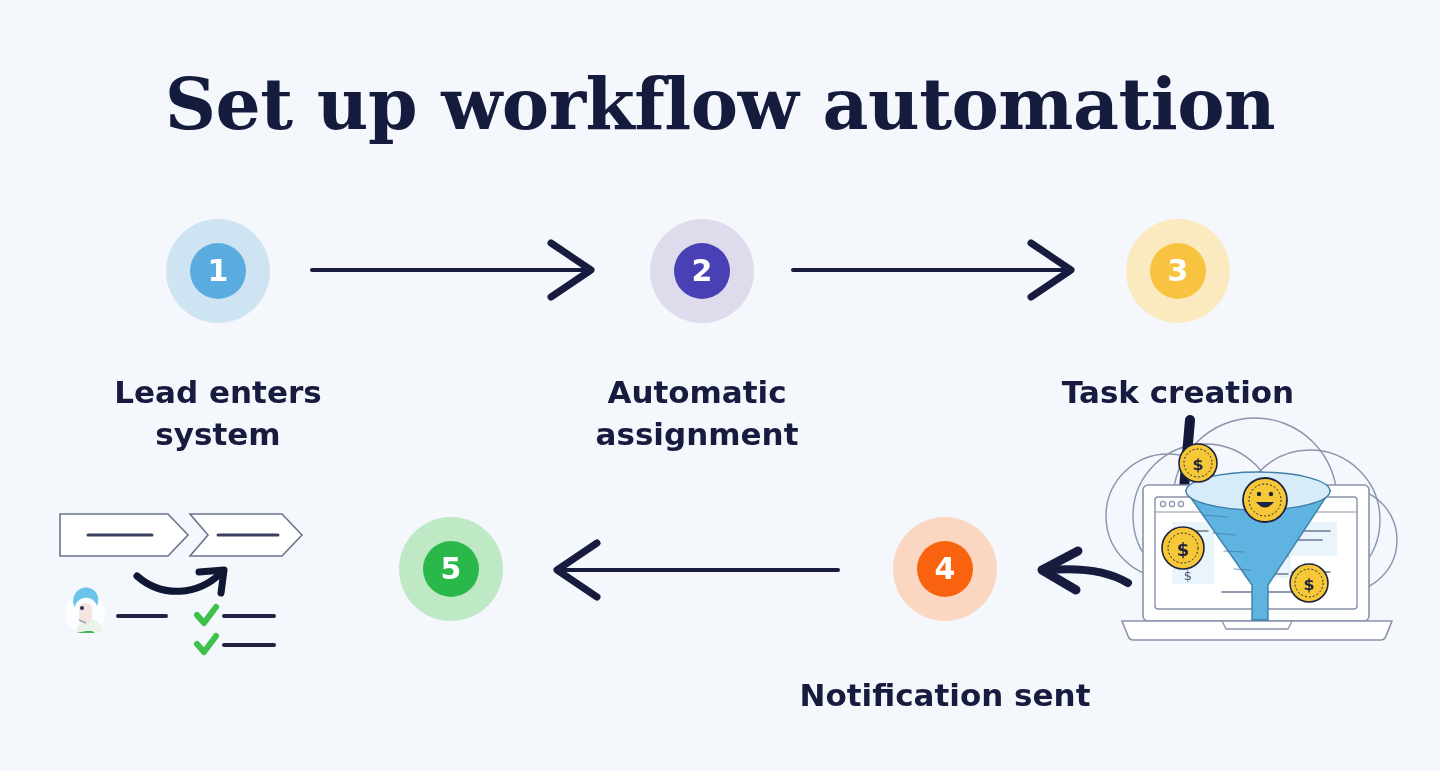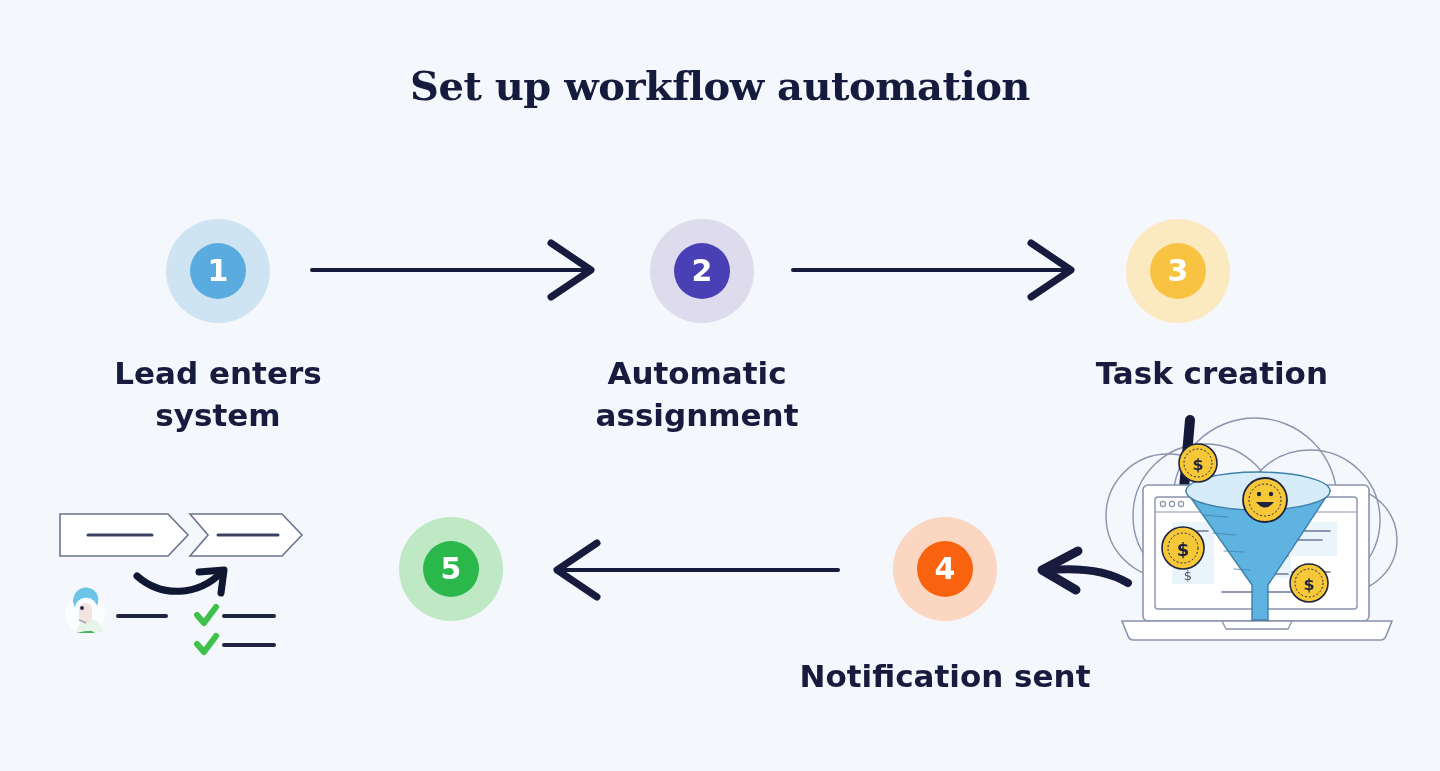--- a/index.html
+++ b/index.html
@@ -18,21 +18,21 @@
 
   
   #page-title {
     position: absolute;
     left: 0;
     top: 62px;
     width: 1440px;
     text-align: center;
     font-family: "DejaVu Serif", "Liberation Serif", serif;
     font-weight: bold;
-    font-size: 40px;
+    font-size: 71px;
     letter-spacing: -0.5px;
     color: #151b3d;
     white-space: nowrap;
   }
 
   
   .step-node {
     position: absolute;
     width: 104px;
     height: 104px;
@@ -56,32 +56,33 @@
   }
   .step-label {
     position: absolute;
     text-align: center;
     font-family: "DejaVu Sans", "Liberation Sans", sans-serif;
     font-weight: bold;
     font-size: 31px;
     line-height: 42px;
     color: #171c3e;
     white-space: pre-line;
+    margin-top: 19px;
   }
 
   
   #node-1 { left: 166px;  top: 219px; }
   #node-2 { left: 650px;  top: 219px; }
   #node-3 { left: 1126px; top: 219px; }
   #node-4 { left: 893px;  top: 517px; }
   #node-5 { left: 399px;  top: 517px; }
 
   #label-1 { left: 68px;   top: 352px; width: 300px; }
   #label-2 { left: 547px;  top: 352px; width: 300px; }
-  #label-3 { left: 1028px; top: 352px; width: 300px; text-align: right; }
+  #label-3 { left: 1028px; top: 352px; width: 300px; }
   #label-4 { left: 795px;  top: 655px; width: 300px; }
   #label-5 { left: 301px;  top: 648px; width: 300px; }
 
   
   .svg-layer {
     position: absolute;
     left: 0;
     top: 0;
     width: 1440px;
     height: 771px;

